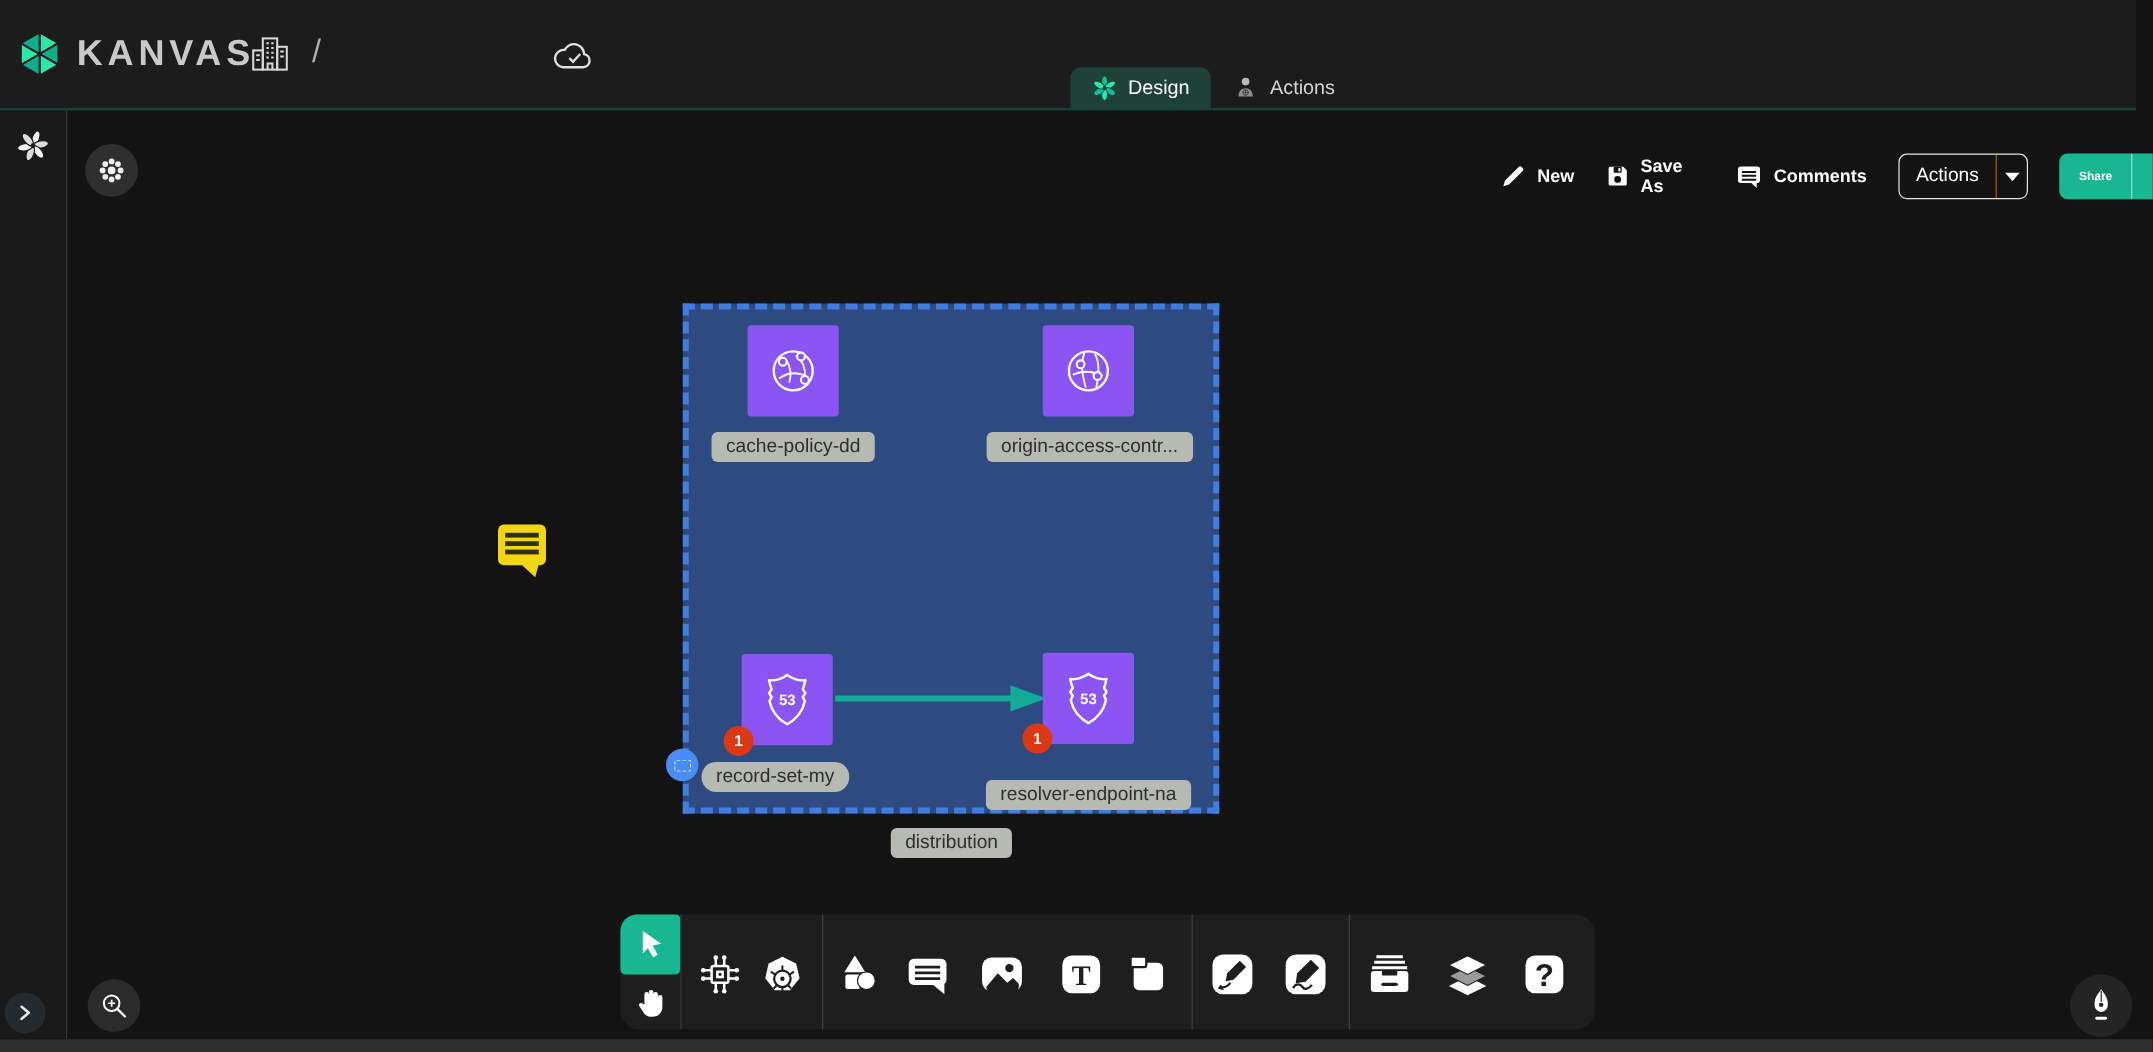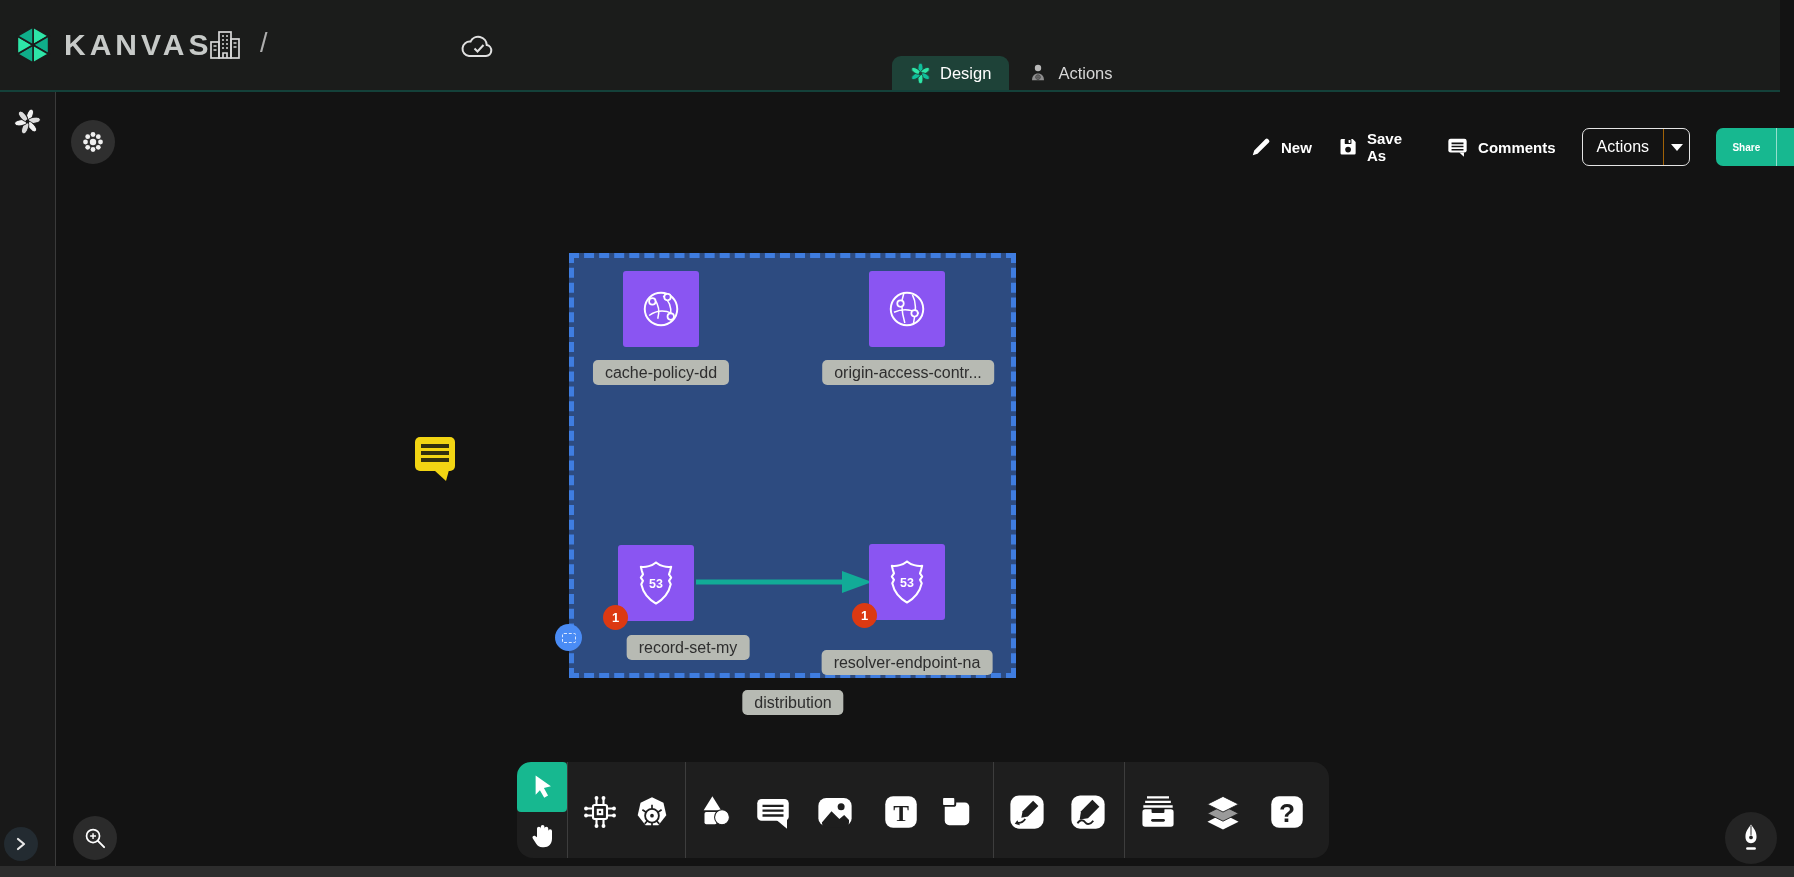--- a/index.html
+++ b/index.html
@@ -275,21 +275,21 @@
     </svg>
   </div>
 
   <svg class="edge-arrow" width="182" height="28" viewBox="0 0 182 28">
     <line x1="2" y1="14" x2="150" y2="14" stroke="var(--arrow-teal,#12AB97)" stroke-width="5"></line>
     <polygon points="148,3 178,14 148,25" fill="var(--arrow-teal,#12AB97)"></polygon>
   </svg>
 
   <div class="chip" style="left:661px; top:360px;">cache-policy-dd</div>
   <div class="chip" style="left:908px; top:360px;">origin-access-contr...</div>
-  <div class="chip" style="left:688px; top:635px;">record-set-my</div>
+  <div class="chip" style="left:646px; top:635px;border-radius:12px;">record-set-my</div>
   <div class="chip" style="left:907px; top:650px;">resolver-endpoint-na</div>
 
   <div class="badge" style="left:603px; top:605px;">1</div>
   <div class="badge" style="left:852px; top:603px;">1</div>
 
   <div class="group-handle">
       <span></span>
     </div>
 
   <div class="chip" style="left:793px; top:690px;text-align:center;">distribution</div>

